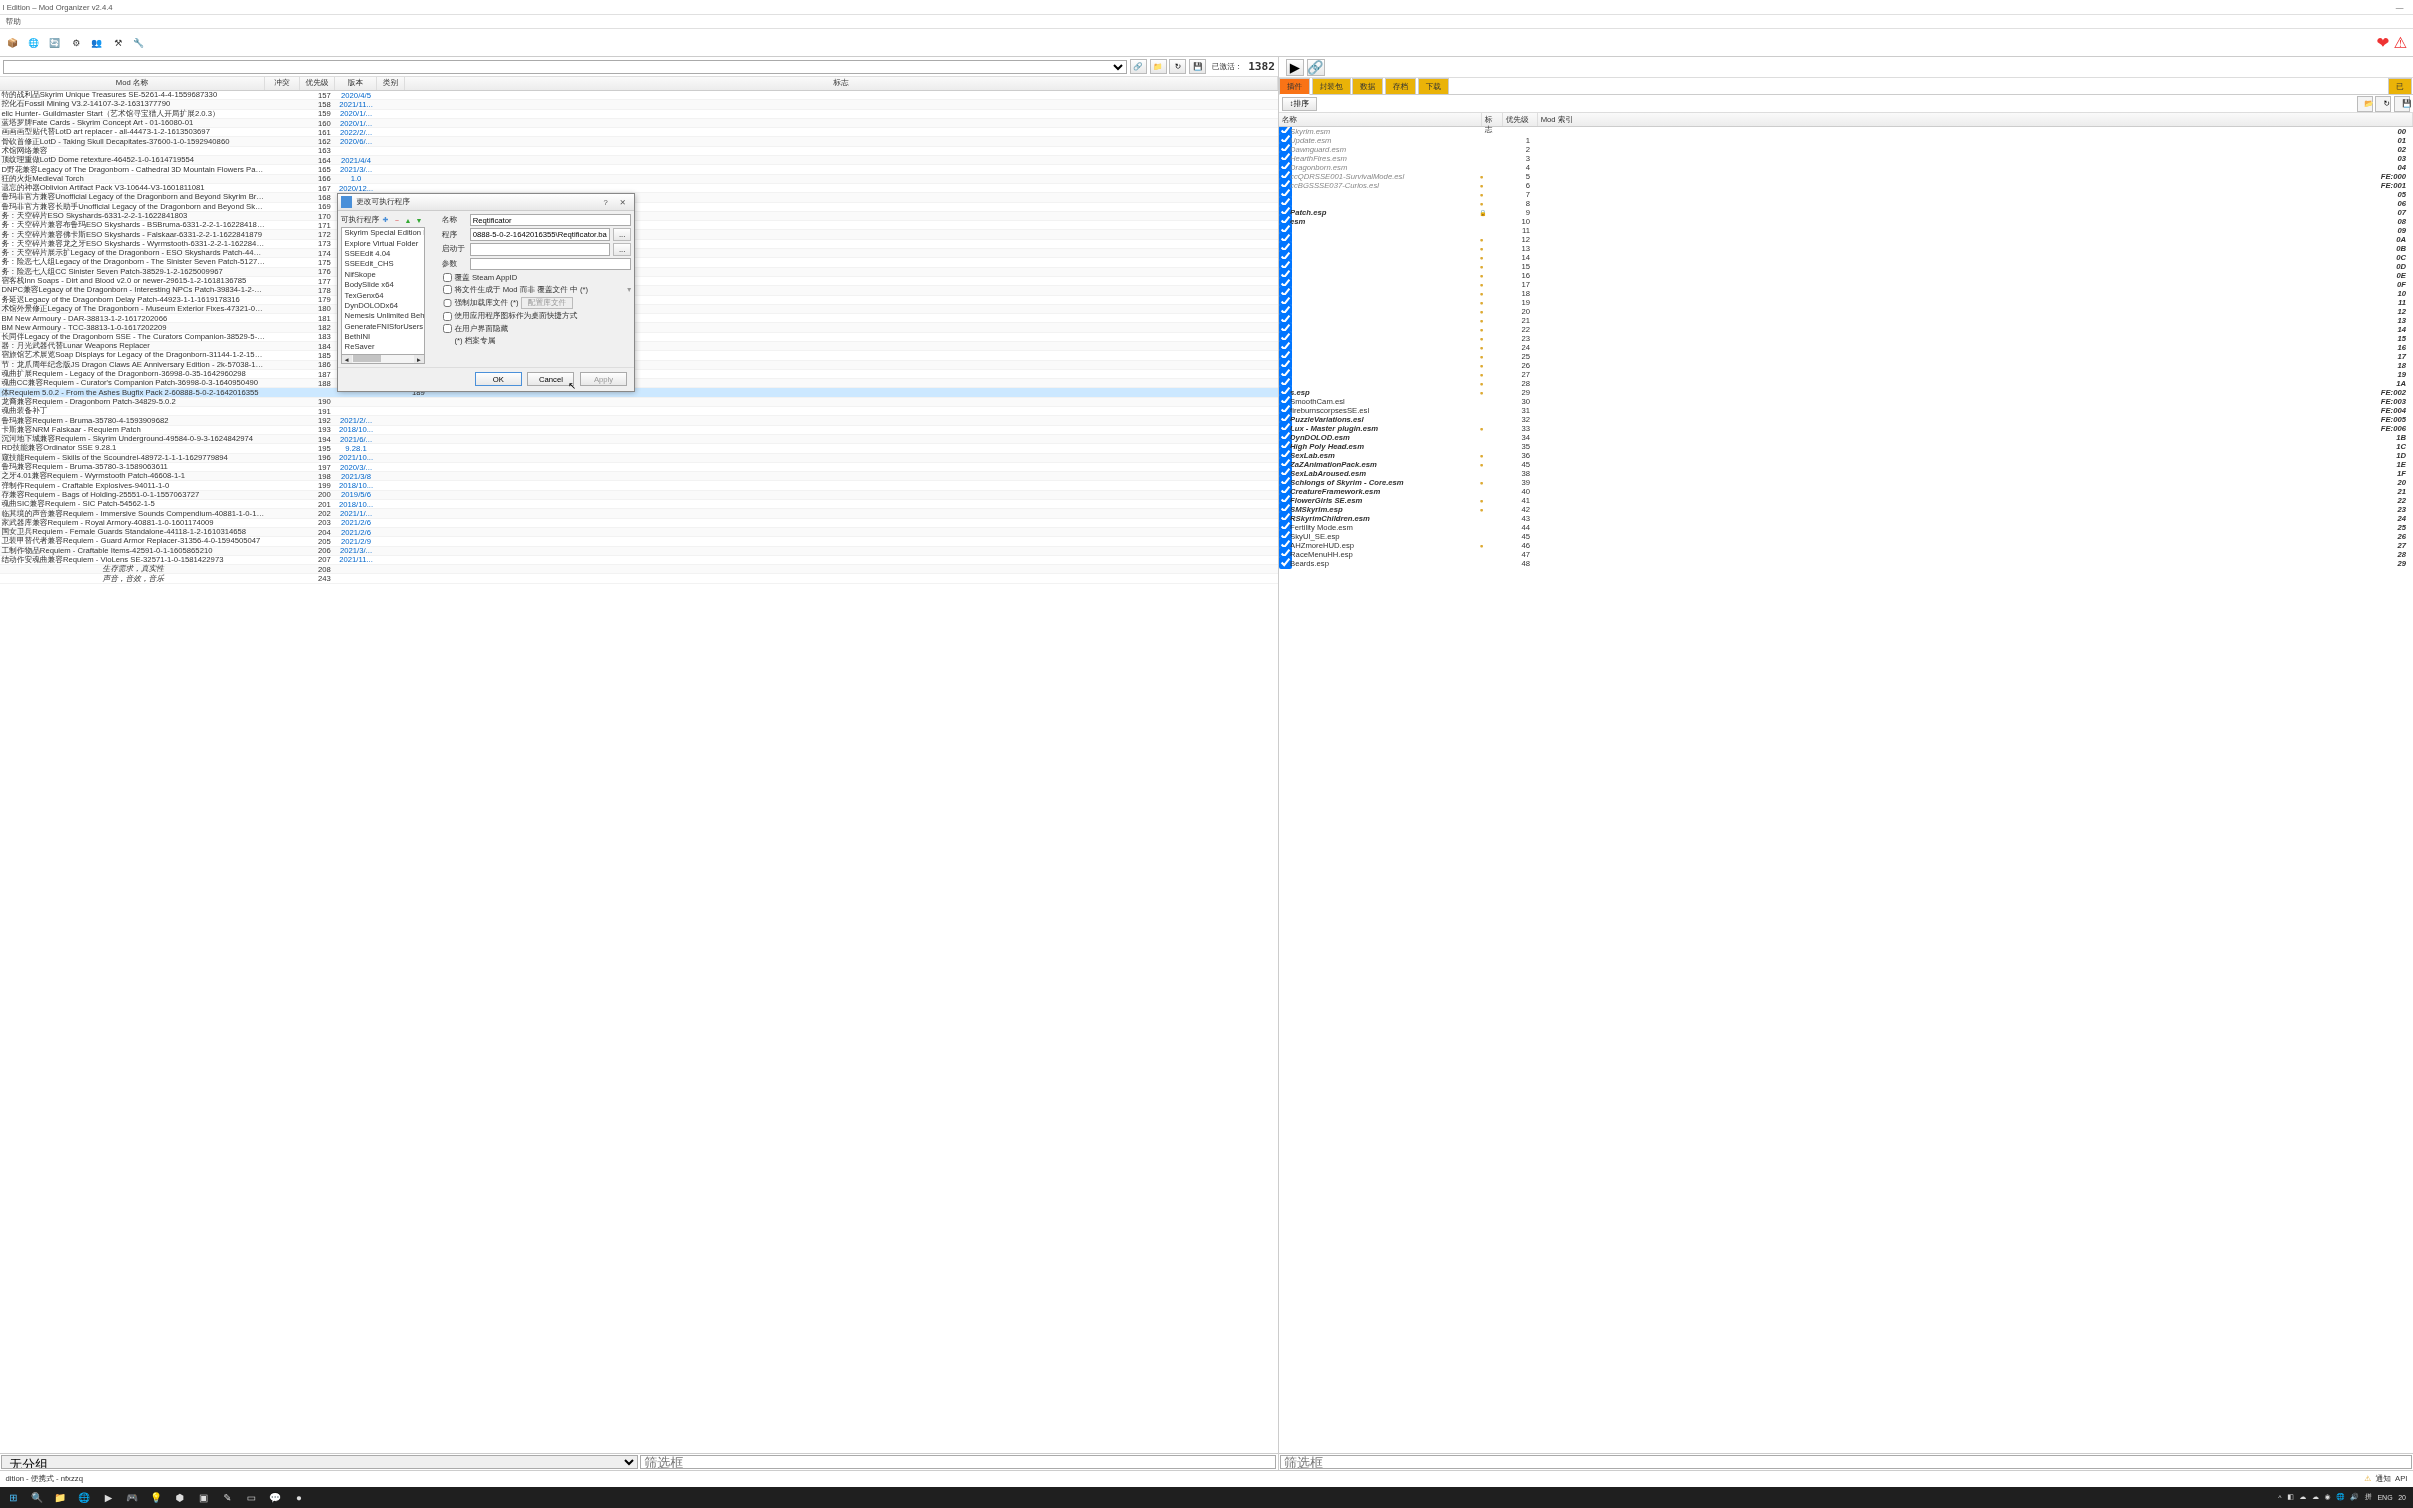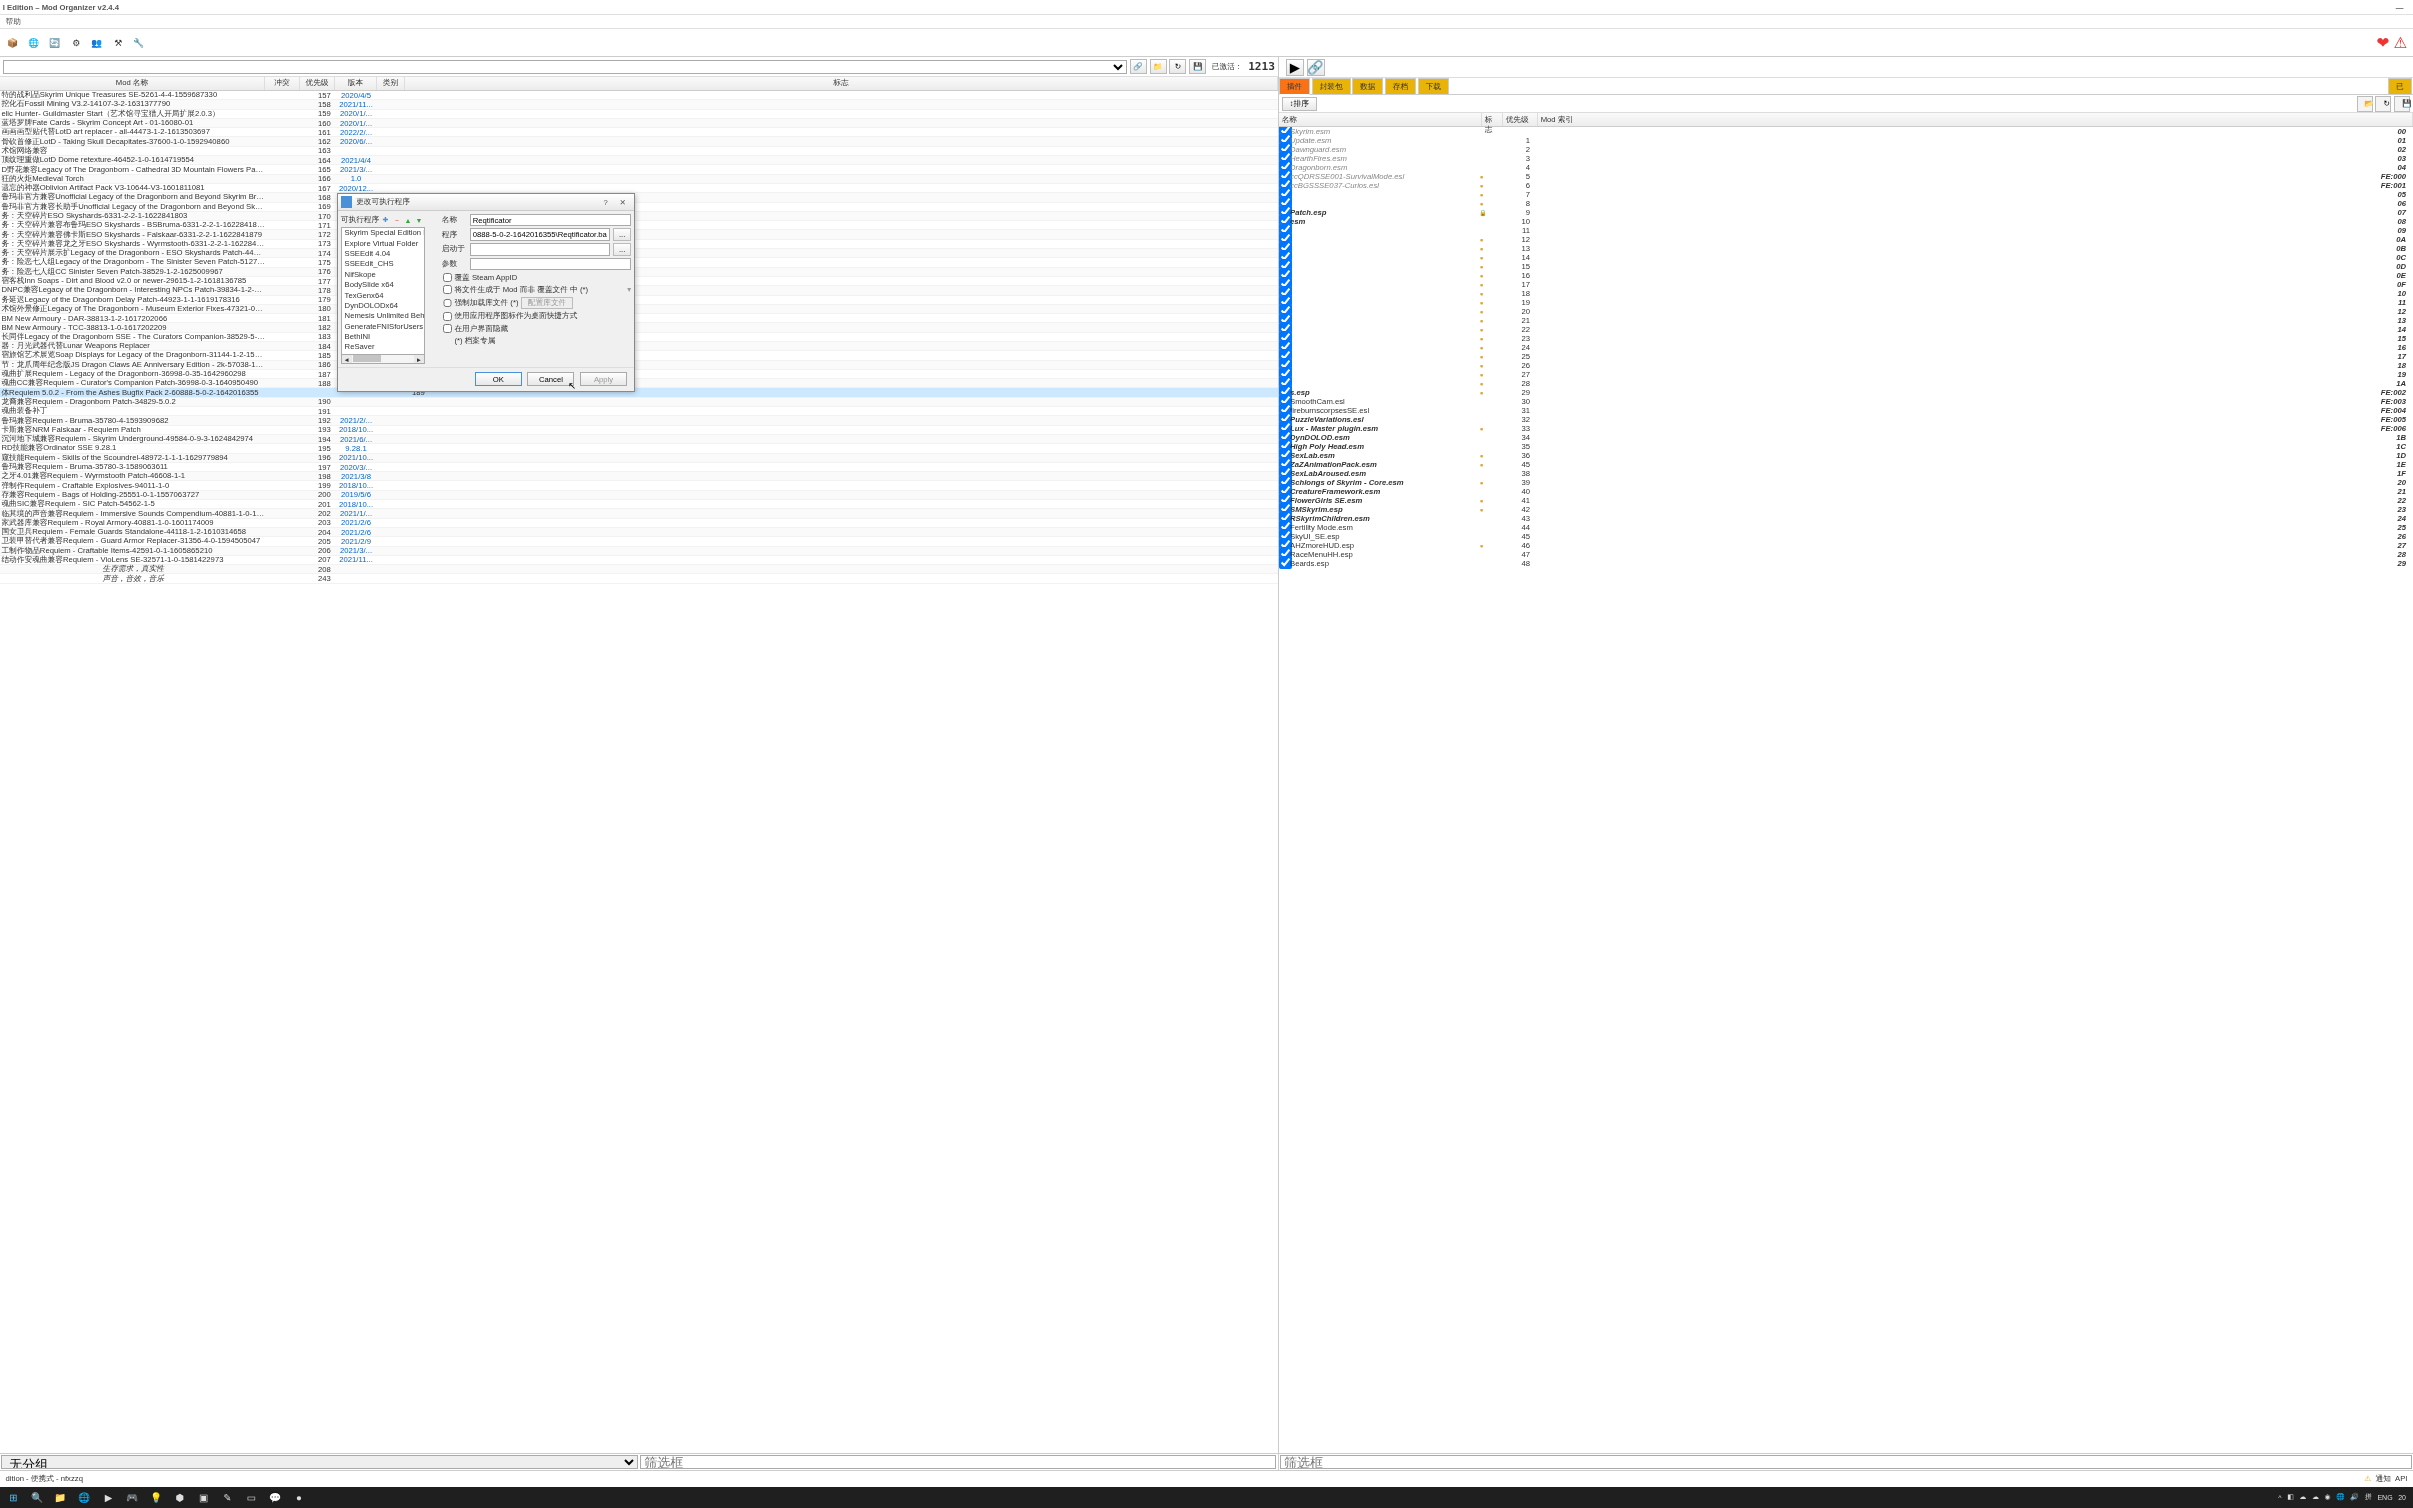--- a/index.html
+++ b/index.html
@@ -1,17 +1,17 @@
 <!DOCTYPE html>
 <html style="font-size:11.2px"><head>
 <meta charset="utf-8">
 <style>
 * { margin: 0; padding: 0; box-sizing: border-box; }
 body { font-family: "Microsoft YaHei", "Segoe UI", sans-serif; font-size: 7.7px; background: #fff; color: #333; overflow: hidden; }
-.titlebar { background: #fff; height: 15.4px; display: flex; align-items: center; padding: 0 2.8px; border-bottom: 0.7px solid #e0e0e0; font-weight: bold; }
+.titlebar { background: #fff; height: 15.4px; display: flex; align-items: center; padding: 0 2.8px; border-bottom: 0.7px solid #e0e0e0; }
 .titlebar-title { font-size: 7.7px; color: #555; }
 .titlebar-ctrls { margin-left: auto; display: flex; gap: 1.4px; }
 .titlebar-ctrls span { width: 21px; text-align: center; color: #555; }
 .menubar { background: #fff; height: 14px; display: flex; align-items: center; padding: 0 5.6px; border-bottom: 0.7px solid #e0e0e0; }
 .menubar span { margin-right: 9.8px; color: #555; }
 .toolbar { height: 28px; display: flex; align-items: center; padding: 1.4px 5.6px; border-bottom: 0.7px solid #ccc; gap: 5.6px; }
 .toolbar .tbtn { width: 15.4px; height: 15.4px; border: 0.7px solid transparent; display: flex; align-items: center; justify-content: center; font-size: 9px; }
 .toolbar .right { margin-left: auto; display: flex; align-items: center; gap: 2.8px; }
 .hearts { font-size: 15.4px; color: #e33; }
 .main { display: flex; height: calc(100vh - 15.4px - 14px - 28px - 17px - 21px); }
@@ -137,21 +137,21 @@
 <div class="main">
 
   <div class="left-pane">
     <div class="profile-row">
       <select class="profile-select"></select>
       <button class="sbtn">🔗</button>
       <button class="sbtn">📁</button>
       <button class="sbtn">↻</button>
       <button class="sbtn">💾</button>
       <span class="active-count">已激活：</span>
-      <span class="active-num">1213</span>
+      <span class="active-num">1382</span>
     </div>
     <div class="mod-header">
       <div class="col-name">Mod 名称</div>
       <div class="col-conf">冲突</div>
       <div class="col-pri">优先级</div>
       <div class="col-ver">版本</div>
       <div class="col-cat">类别</div>
       <div class="col-flag">标志</div>
     </div>
     <div class="mod-list" id="mod-list">

